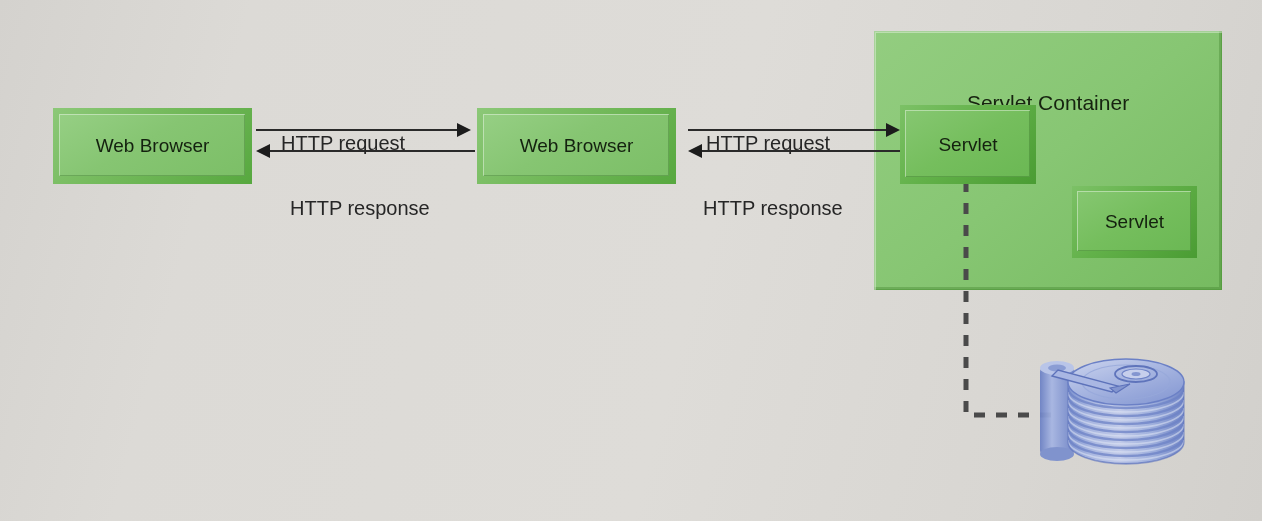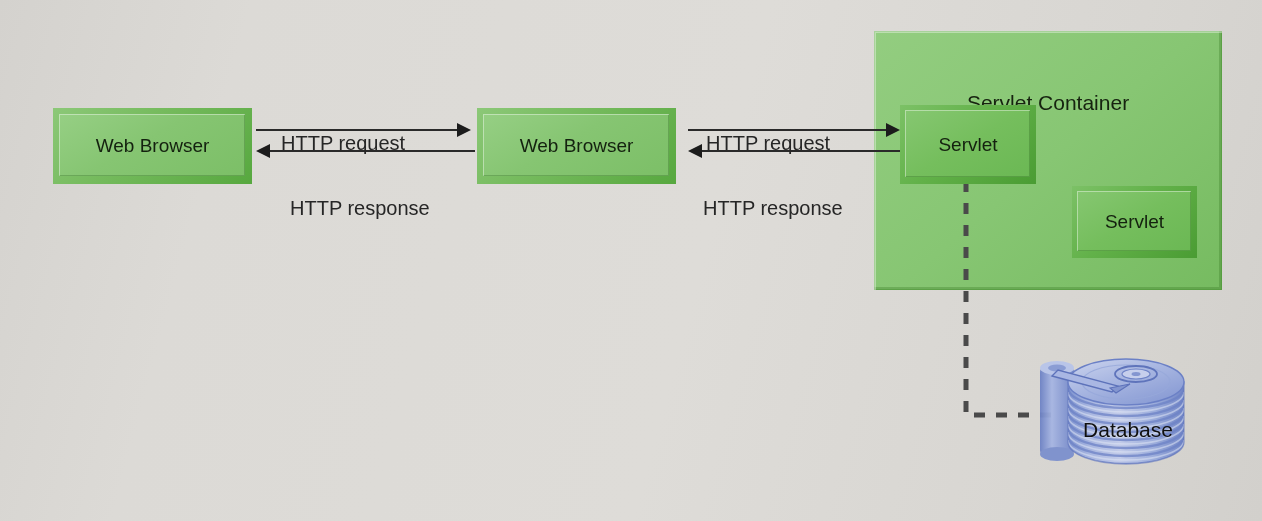--- a/index.html
+++ b/index.html
@@ -284,15 +284,14 @@
       <ellipse cx="98" cy="28" rx="14" ry="5" fill="#c6cfec" stroke="#6d82c6" stroke-width="1.2"></ellipse>
       <ellipse cx="98" cy="28" rx="4.5" ry="2" fill="#8496d0"></ellipse>
     </g>
 
     <g>
       <path d="M 14 30 L 74 46 L 80 40 L 20 24 Z" fill="#a9b7e3" stroke="#5d72ba" stroke-width="1.3"></path>
       <path d="M 72 42 L 92 38 L 78 47 Z" fill="#8395cf" stroke="#5d72ba" stroke-width="1.1"></path>
     </g>
   </svg>
 
-  <div id="database-label">Database</div>
 
 </div>
 
 </body></html>

